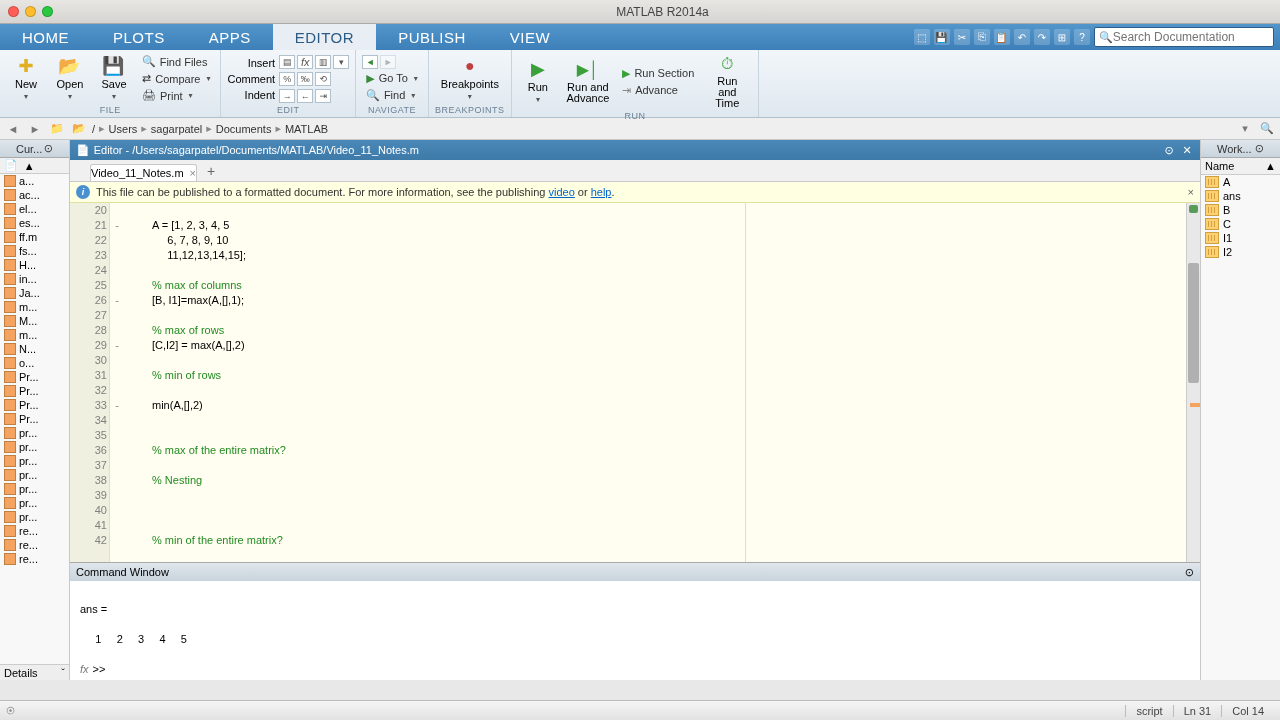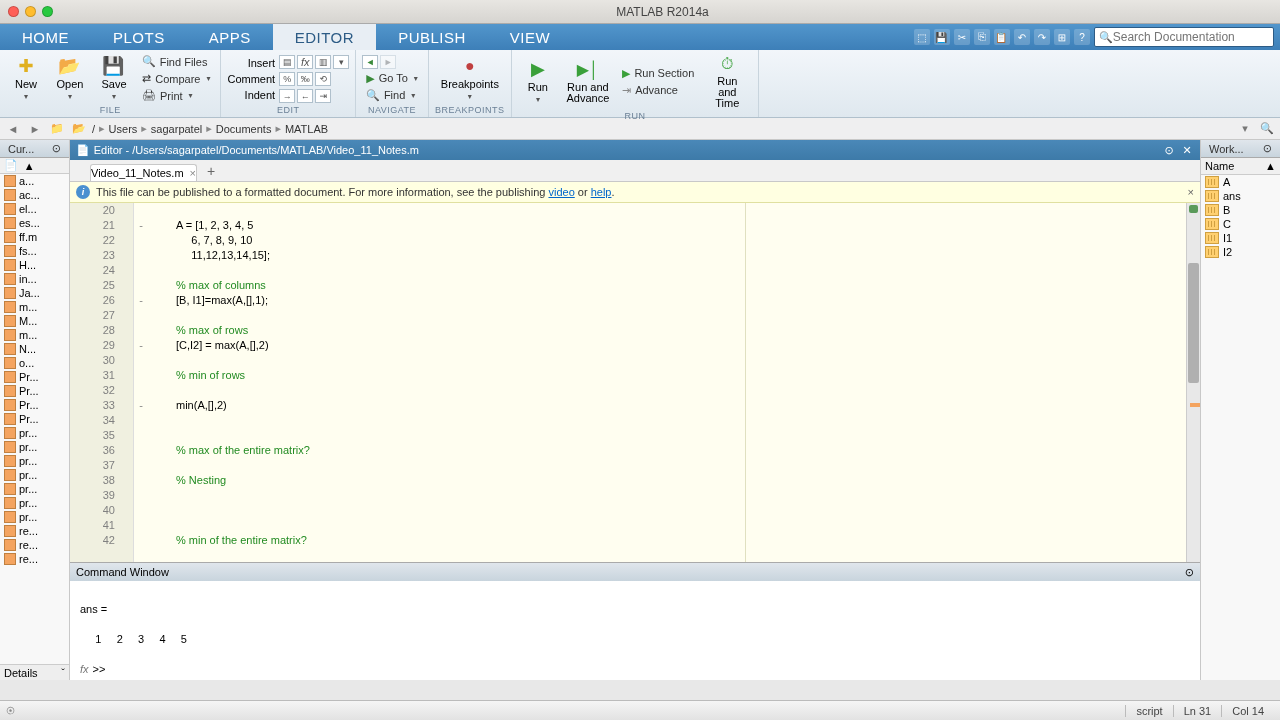--- a/index.html
+++ b/index.html
@@ -33,42 +33,42 @@
 .ts-mini-row { display: flex; gap: 2px; }
 
 .addrbar { height: 22px; background: #efeff0; border-bottom: 1px solid #c8c8c8; display: flex; align-items: center; padding: 0 4px; gap: 4px; }
 .addr-btn { width: 18px; height: 18px; display: flex; align-items: center; justify-content: center; color: #777; cursor: pointer; }
 .addr-path { display: flex; align-items: center; gap: 2px; color: #333; }
 .addr-seg { cursor: pointer; }
 .addr-sep { color: #888; padding: 0 2px; }
 
 .main { display: flex; height: 540px; }
 .sidebar-left { width: 70px; background: #f8f8f8; border-right: 1px solid #c8c8c8; display: flex; flex-direction: column; }
-.sidebar-header { background: linear-gradient(#e0e6ec, #c8d4dd); height: 18px; padding: 2px 8px; font-size: 10px; color: #333; display: flex; align-items: center; justify-content: space-between; border-bottom: 1px solid #aaa; }
+.sidebar-header { background: linear-gradient(#e0e6ec, #c8d4dd); height: 18px; padding: 2px 16px; font-size: 10px; color: #333; display: flex; align-items: center; justify-content: space-between; border-bottom: 1px solid #aaa; }
 .file-list { flex: 1; overflow: hidden; }
 .file-item { display: flex; align-items: center; gap: 3px; padding: 1px 4px; cursor: pointer; white-space: nowrap; overflow: hidden; }
 .file-item .ficon { width: 12px; height: 12px; background: #f4a460; border: 1px solid #c08040; flex-shrink: 0; }
 .details-bar { height: 16px; background: #eee; border-top: 1px solid #ccc; font-size: 10px; padding: 1px 4px; display: flex; align-items: center; justify-content: space-between; }
 
 .center { flex: 1; display: flex; flex-direction: column; min-width: 0; }
 .editor-title { background: linear-gradient(#4a88b8, #3d7aa8); color: #fff; height: 20px; display: flex; align-items: center; padding: 0 6px; gap: 4px; }
 .editor-title .etxt { flex: 1; overflow: hidden; white-space: nowrap; }
 .editor-title .ebtn { width: 14px; height: 14px; display: flex; align-items: center; justify-content: center; cursor: pointer; color: #fff; }
 .file-tabs { height: 22px; background: #f0f0f0; border-bottom: 1px solid #c8c8c8; display: flex; align-items: flex-end; padding-left: 20px; }
 .file-tab { background: #fff; border: 1px solid #c8c8c8; border-bottom: none; padding: 2px 0; margin-right: 2px; display: flex; align-items: center; gap: 6px; border-radius: 3px 3px 0 0; }
 .file-tab .close { color: #888; cursor: pointer; }
 .add-tab { padding: 2px 8px; color: #666; cursor: pointer; font-size: 14px; }
 
 .info-banner { background: #ffffe1; border-bottom: 1px solid #e0e0a0; padding: 3px 6px; display: flex; align-items: center; gap: 6px; color: #333; }
 .info-banner .iicon { width: 14px; height: 14px; border-radius: 50%; background: #4a90d0; color: #fff; display: flex; align-items: center; justify-content: center; font-size: 9px; font-style: italic; font-weight: bold; }
 .info-banner a { color: #0066cc; text-decoration: underline; cursor: pointer; }
 .info-banner .bclose { margin-left: auto; cursor: pointer; color: #666; }
 
 .editor-body { flex: 1; display: flex; background: #fffef0; overflow: hidden; font-family: Menlo, Monaco, "Courier New", monospace; font-size: 12px; position: relative; }
-.gutter { width: 64px; background: #f0f0e0; text-align: right; color: #808080; padding-right: 18px; border-right: 1px solid #ddd; }
+.gutter { width: 40px; background: #f0f0e0; text-align: right; color: #808080; padding-right: 2px; border-right: 1px solid #ddd; }
 .gutter div { height: 15px; line-height: 15px; }
 .exec { width: 14px; color: #888; }
 .exec div { height: 15px; line-height: 15px; text-align: center; }
 .code { flex: 1; padding-left: 28px; color: #000; }
 .code div { height: 15px; line-height: 15px; white-space: pre; }
 .code .comment { color: #228B22; }
 .editor-scrollbar { width: 14px; background: #e8e8e8; border-left: 1px solid #ccc; position: relative; }
 .editor-scrollbar .thumb { position: absolute; top: 60px; left: 1px; right: 1px; height: 120px; background: #b0b0b0; border-radius: 2px; }
 .editor-scrollbar .indic { position: absolute; right: 0; width: 10px; height: 4px; background: #f4a460; }
 

